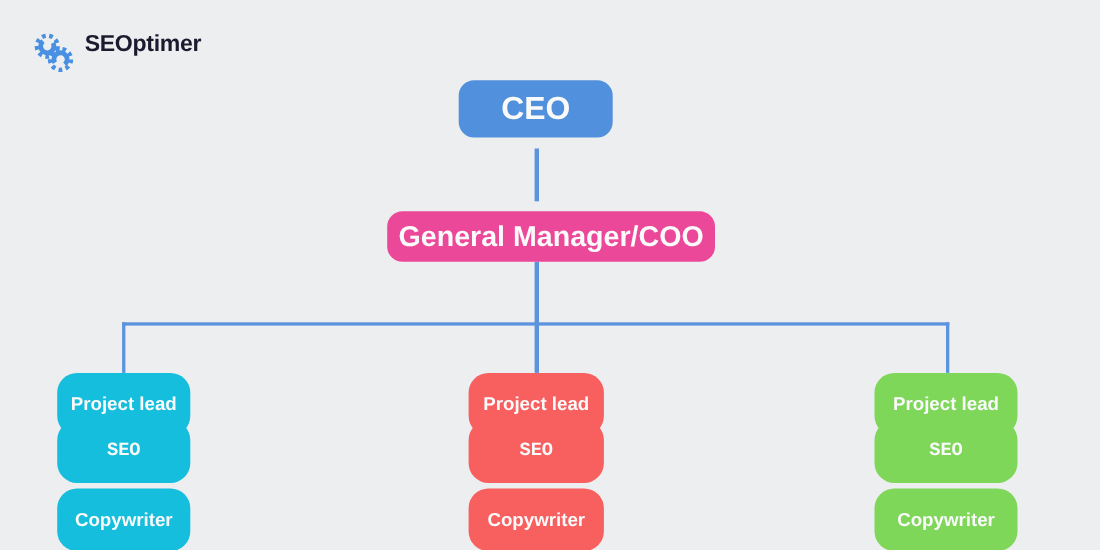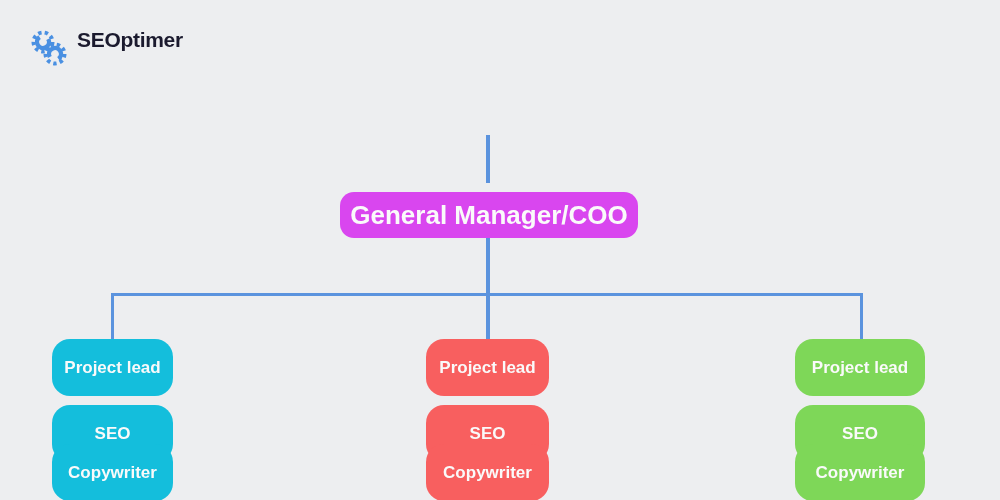--- a/index.html
+++ b/index.html
@@ -42,21 +42,21 @@
   .node-gm     { left: 340px; top: 192px; width: 298px; height: 46px; font-size: 26px; }
 
   .node-role { border-radius: 18px; font-size: 17px; height: 57px; }
 
   
   .col-0 { left: 52px;  width: 121px; }
   .col-1 { left: 426px; width: 123px; }
   .col-2 { left: 795px; width: 130px; }
   
   .row-0 { top: 339px; }
-  .row-1 { top: 405px; }
+  .row-1 { top: 382px; font-family: Liberation Mono, monospace; }
   .row-2 { top: 444px; }
 
   
   .line { position: absolute; background: #5b93de; }
   .line-ceo-gm   { left: 486px; top: 135px; width: 4px;   height: 48px; }
   .line-gm-drop  { left: 486px; top: 238px; width: 4px;   height: 101px; }
   .line-hbar     { left: 111px; top: 293px; width: 752px; height: 3px; }
   .line-left-drop  { left: 111px; top: 293px; width: 3px; height: 46px; }
   .line-right-drop { left: 860px; top: 293px; width: 3px; height: 46px; }
 </style>
@@ -78,22 +78,23 @@
     </span>
     <span class="logo-text">SEOptimer</span>
   </div>
 
   <div class="line line-ceo-gm" style="background: rgb(91, 147, 222);"></div>
   <div class="line line-gm-drop" style="background: rgb(91, 147, 222);"></div>
   <div class="line line-hbar" style="background: rgb(91, 147, 222);"></div>
   <div class="line line-left-drop" style="background: rgb(91, 147, 222);"></div>
   <div class="line line-right-drop" style="background: rgb(91, 147, 222);"></div>
 
+  <div class="node node-ceo" style="background: rgb(81, 144, 220);">CEO</div>
 
-  <div class="node node-gm" style="background: #d946ef;">General Manager/COO</div>
+  <div class="node node-gm" style="background: #ec4899; margin-left: 12px;">General Manager/COO</div>
 
   <div class="node node-role col-0 row-0" style="background: rgb(20, 190, 220);">Project lead</div>
   <div class="node node-role col-0 row-1" style="background: rgb(20, 190, 220);">SEO</div>
   <div class="node node-role col-0 row-2" style="background: rgb(20, 190, 220);">Copywriter</div>
 
   <div class="node node-role col-1 row-0" style="background: rgb(248, 95, 95);">Project lead</div>
   <div class="node node-role col-1 row-1" style="background: rgb(248, 95, 95);">SEO</div>
   <div class="node node-role col-1 row-2" style="background: rgb(248, 95, 95);">Copywriter</div>
 
   <div class="node node-role col-2 row-0" style="background: rgb(126, 215, 88);">Project lead</div>

